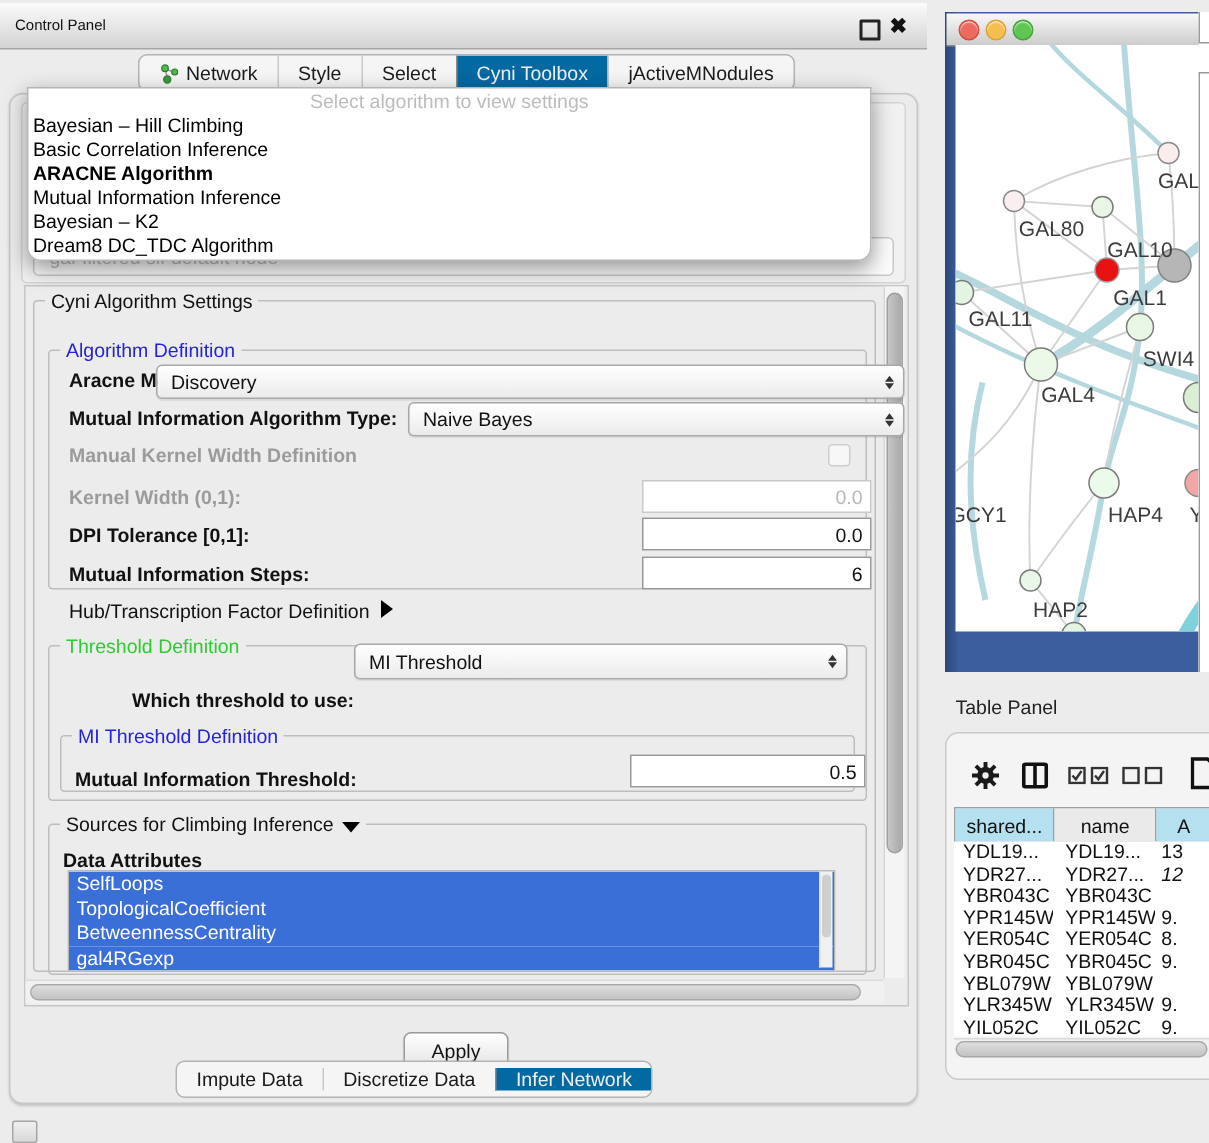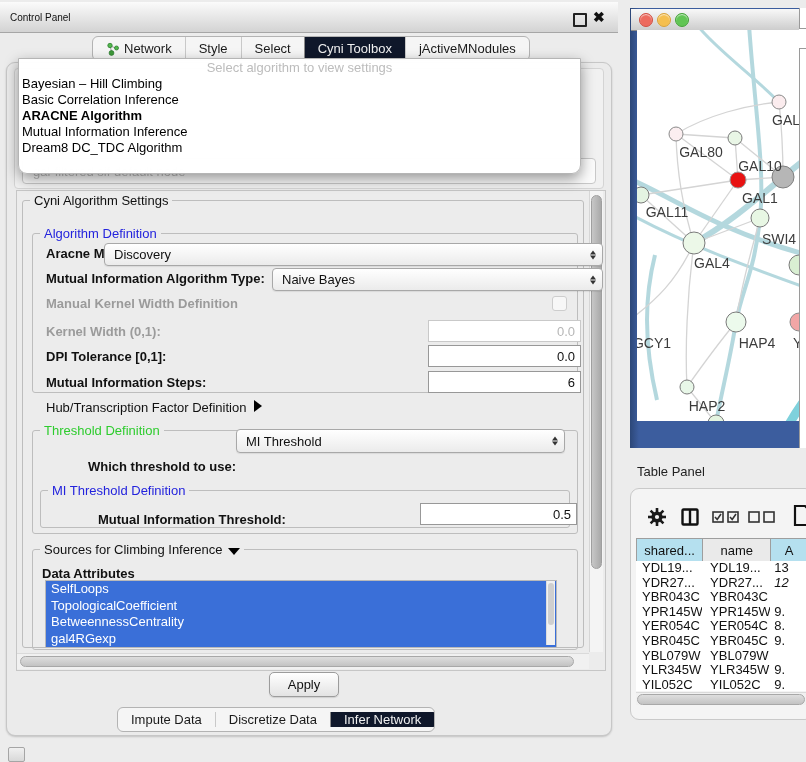--- a/index.html
+++ b/index.html
@@ -12,21 +12,21 @@
             display:flex;align-items:center;font-size:10px;}
   .titlebar .title{margin-left:10px;}
   .float-btn{width:10px;height:10px;border:2px solid #222;border-radius:1px;}
   .close-btn{font-size:14px;font-weight:bold;color:#111;line-height:14px;}
 
   .tabbar{display:flex;align-items:stretch;background:#f5f5f5;border:1px solid #b3b3b3;
           border-radius:6px;overflow:hidden;font-size:13px;}
   .tab{display:flex;align-items:center;gap:5px;padding:0 13px;border-left:1px solid #c9c9c9;
        color:#1a1a1a;white-space:nowrap;}
   .tab:first-child{border-left:none;}
-  .tab.selected{background:#0f172a;color:#f0f0f0;border-left-color:#8b8b8b;}
+  .tab.selected{background:#0369a1;color:#f0f0f0;border-left-color:#8b8b8b;}
 
   .panel-outer{background:#ebebeb;border:1px solid #c7c7c7;border-radius:9px;
                box-shadow:0 1px 2px rgba(0,0,0,.18);}
   .sub-panel{background:#f1f1f1;border:1px solid #d4d4d4;border-radius:4px;}
 
   .dropdown{background:rgba(255,255,255,.98);border:1px solid #b5b5b5;border-radius:0 0 9px 9px;
             box-shadow:0 5px 14px rgba(0,0,0,.4);font-size:13px;z-index:10;}
   .dd-hint{text-align:center;color:#bcbcbc;height:17px;line-height:17px;}
   .dd-item{height:16px;line-height:16px;padding-left:3px;color:#000;}
   .dd-item.selected{font-weight:bold;}
@@ -132,20 +132,21 @@
   <div class="abs ghost-combo" style="left:22px;top:158px;width:562px;height:24px;">
     <span>gal-filtered sif default node</span>
   </div>
 
   <div class="abs dropdown" style="left:18px;top:58px;width:561px;height:114px;">
     <div class="dd-hint">Select algorithm to view settings</div>
     <div class="dd-item">Bayesian – Hill Climbing</div>
     <div class="dd-item">Basic Correlation Inference</div>
     <div class="dd-item selected">ARACNE Algorithm</div>
     <div class="dd-item">Mutual Information Inference</div>
+    <div class="dd-item">Bayesian – K2</div>
     <div class="dd-item">Dream8 DC_TDC Algorithm</div>
   </div>
 
   <div class="abs" style="left:16px;top:190px;width:588px;height:479px;border:1px solid #c6c6c6;background:#ececec;"></div>
   <div class="abs vscroll" style="left:589px;top:191px;width:13px;height:461px;">
     <div class="vthumb" style="position:absolute;left:1px;top:4px;width:9px;height:372px;"></div>
   </div>
   <div class="abs hscroll" style="left:17px;top:653px;width:572px;height:15px;">
     <div class="hthumb" style="position:absolute;left:3px;top:2px;width:552px;height:9px;"></div>
   </div>
@@ -205,41 +206,41 @@
     <span>MI Threshold</span>
     <span class="arrows">
         <span class="arr-up"></span>
         <span class="arr-dn"></span>
       </span>
   </div>
 
   <div class="abs group" style="left:40px;top:490px;width:528px;height:36px;"></div>
   <span class="legend blue" style="left:48px;top:483px;">MI Threshold Definition</span>
 
-  <span class="abs lbl" style="left:50px;top:512px;margin-left:48px;">Mutual Information Threshold:</span>
+  <span class="abs lbl" style="left:50px;top:512px;">Mutual Information Threshold:</span>
   <div class="abs tfield" style="left:420px;top:503px;width:145px;height:20px;">
     <span>0.5</span>
   </div>
 
   <div class="abs group" style="left:32px;top:549px;width:544px;height:99px;"></div>
   <span class="legend" style="left:40px;top:542px;"><span>Sources for Climbing Inference</span><span class="tri-down"></span></span>
 
   <span class="abs lbl" style="left:42px;top:566px;">Data Attributes</span>
 
   <div class="abs attr-list" style="left:45px;top:580px;width:510px;height:66px;">
     <div class="attr-item">SelfLoops</div>
     <div class="attr-item">TopologicalCoefficient</div>
     <div class="attr-item">BetweennessCentrality</div>
     <div class="attr-item">gal4RGexp</div>
   </div>
   <div class="abs list-vscroll" style="left:546px;top:581px;width:8px;height:64px;">
     <div class="list-vthumb" style="position:absolute;left:1px;top:2px;width:6px;height:42px;"></div>
   </div>
 
-  <div class="abs btn" style="left:269px;top:672px;width:68px;height:23px;">
+  <div class="abs btn" style="left:269px;top:688px;width:68px;height:23px;">
     <span>Apply</span>
   </div>
 
   <div class="abs tabbar" style="left:117px;top:707px;height:23px;align-items:center;">
     <div class="tab">
         <span>Impute Data</span>
       </div>
     <div class="tab">
         <span>Discretize Data</span>
       </div>

